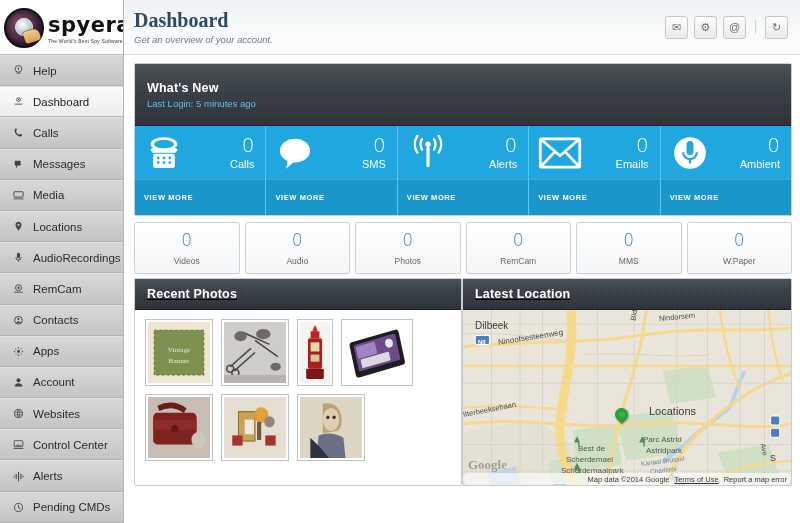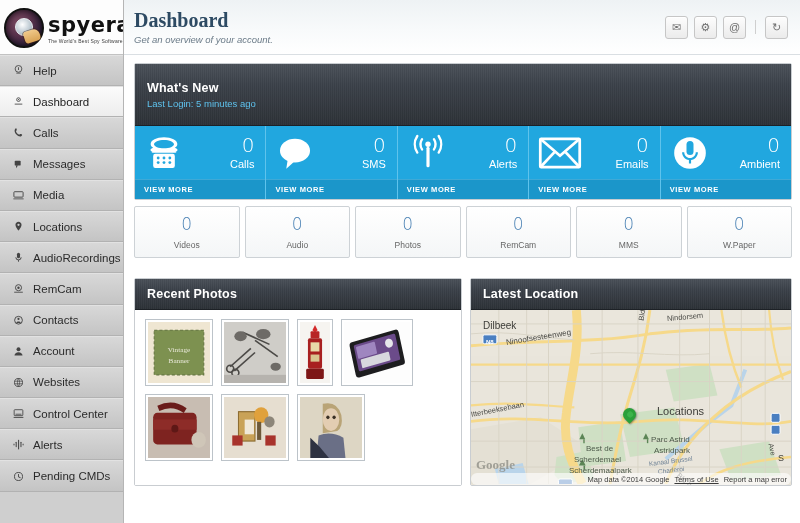--- a/index.html
+++ b/index.html
@@ -116,39 +116,39 @@
   .bcell:last-child{border-right:none;}
   .bcell-top{
     height:53px; display:flex; align-items:center; justify-content:space-between;
     padding:0 11px 0 9px;
   }
   .bcell-ico{ color:#fff; display:flex; align-items:center;}
   .bcell-val{ text-align:right; color:#fff; line-height:1;}
   .bcell-num{ font-size:20px; font-weight:300; font-family:"DejaVu Sans",sans-serif;}
   .bcell-lab{ font-size:11px; margin-top:4px;}
   .bcell-more{
-    height:20px; background:#1b96ca; color:#fff;
+    height:36px; background:#1b96ca; color:#fff;
     font-size:7.5px; font-weight:bold; letter-spacing:.6px;
     display:flex; align-items:center; padding-left:9px; cursor:pointer;
     border-top:1px solid #3fa9d6;
   }
 
   
   .white-row{ display:flex; gap:5px; margin-top:6px;}
   .wcell{
     flex:1 1 0; height:52px; border:1px solid #cdd2d6;
     background:linear-gradient(#ffffff,#f4f6f7);
     display:flex; flex-direction:column; align-items:center; justify-content:center;
     border-radius:2px;
   }
   .wcell-num{ font-size:17px; color:#4c83b5; font-family:"DejaVu Sans",sans-serif; font-weight:300;}
   .wcell-lab{ font-size:8.5px; color:#666; margin-top:6px;}
 
   
-  .bottom{ display:flex; gap:8px; margin-top:20px;}
+  .bottom{ display:flex; gap:0; margin-top:4px;text-decoration:underline;}
   .photos-panel{ flex:0 0 328px; }
   .map-panel{ flex:1 1 auto; }
   .photos-body{ padding:9px 0 9px 10px; background:#fff; height:175px;}
   .photo-row{ display:flex; align-items:flex-start; gap:8px; margin-bottom:8px;}
   .thumb{
     border:1px solid #bcc3c9; padding:2px; background:#fff;
     height:67px; display:block; overflow:hidden;
   }
   .thumb .inner{ width:100%; height:100%; }
 
@@ -267,20 +267,30 @@
         </div>
         <div class="nav-item">
           <span class="nav-ico">
             <svg width="13" height="13" viewBox="0 0 24 24" fill="currentColor">
               <circle cx="12" cy="11.5" r="7.2" fill="none" stroke="currentColor" stroke-width="1.7"></circle>
               <circle cx="12" cy="9" r="2"></circle>
               <path d="M7.6 16.4c1-1.8 2.6-2.6 4.4-2.6s3.4.8 4.4 2.6z"></path>
             </svg>
           </span>
           <span>Contacts</span>
+        </div>
+        <div class="nav-item">
+          <span class="nav-ico">
+            <svg width="13" height="13" viewBox="0 0 24 24" fill="currentColor">
+              <circle cx="12" cy="12" r="2.6"></circle>
+              <path d="M12 3.2l2 2.6h-4zM12 20.8l-2-2.6h4zM3.2 12l2.6-2v4zM20.8 12l-2.6 2v-4z"></path>
+              <path d="M6 6l2.4 1.4-1.6 1.6zM18 18l-2.4-1.4 1.6-1.6zM18 6l-1.4 2.4-1.6-1.6zM6 18l1.4-2.4 1.6 1.6z"></path>
+            </svg>
+          </span>
+          <span>Apps</span>
         </div>
         <div class="nav-item">
           <span class="nav-ico">
             <svg width="13" height="13" viewBox="0 0 24 24" fill="currentColor">
               <circle cx="12" cy="7.8" r="3.6"></circle>
               <path d="M4.6 19.4c0-3.8 3.4-6.2 7.4-6.2s7.4 2.4 7.4 6.2z"></path>
             </svg>
           </span>
           <span>Account</span>
         </div>

